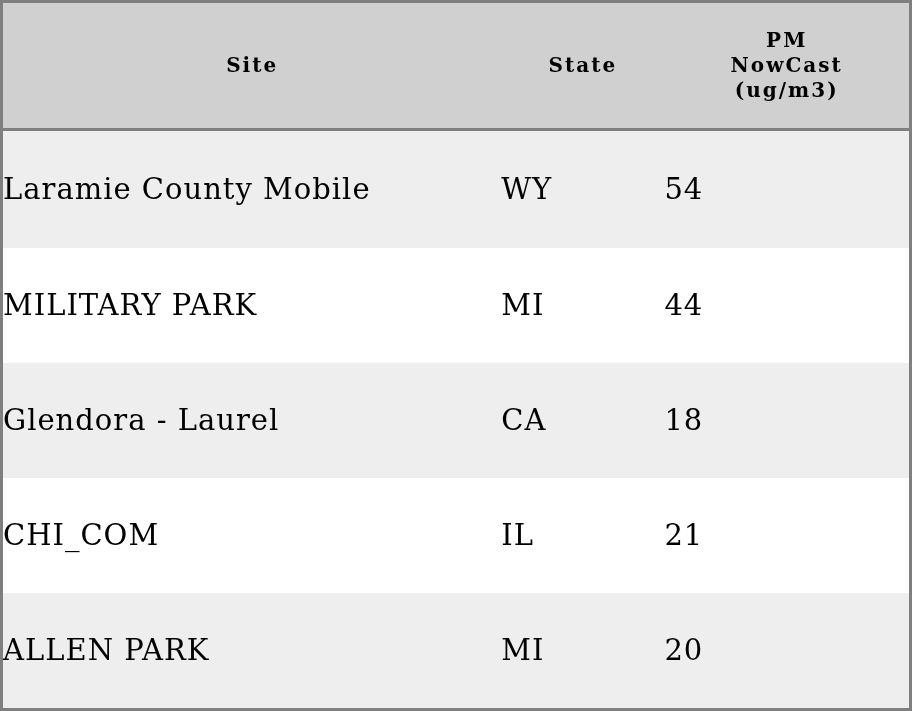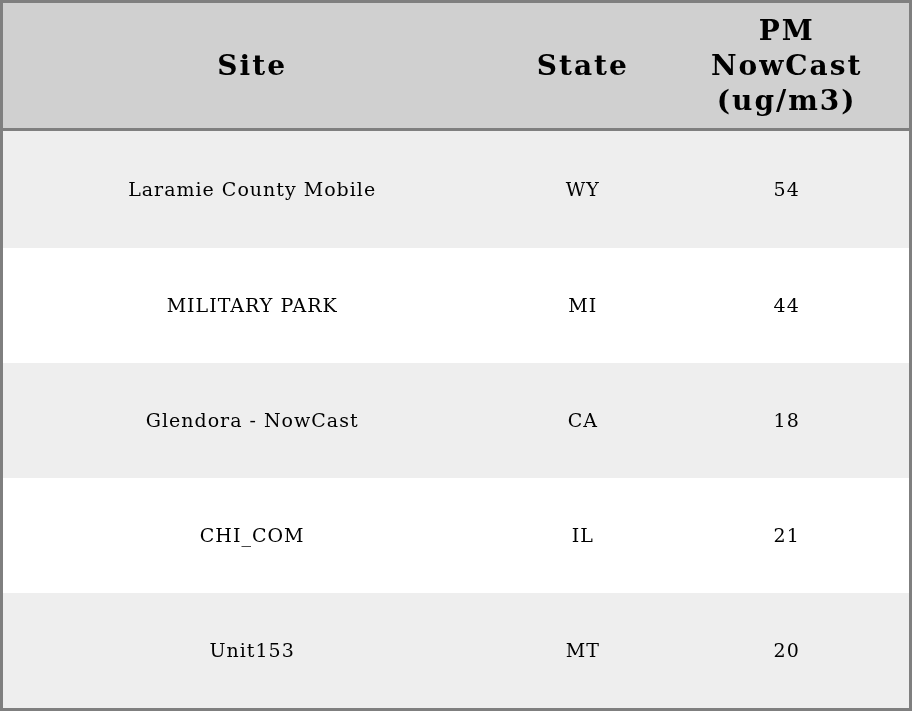--- a/index.html
+++ b/index.html
@@ -30,30 +30,29 @@
   col.col-state { width: 18%; }
   col.col-value { width: 27%; }
 
   thead th {
     background: #d0d0d0;
     border-bottom: 3px solid #7f7f7f;
     height: 125px;
     vertical-align: middle;
     text-align: center;
     font-weight: bold;
-    font-size: 28px;
+    font-size: 20px;
     letter-spacing: 2px;
     line-height: 1.26;
     padding: 0;
   }
   tbody td {
     height: 57px;
     vertical-align: middle;
-    text-align: center;
-    font-size: 19px;
+    font-size: 29px;
     letter-spacing: 1px;
     padding: 0;
   }
   tbody tr:nth-child(odd)  { background: #eeeeee; }
   tbody tr:nth-child(even) { background: #ffffff; }
 </style>
 </head>
 <body>
 
 <div class="table-frame">
@@ -79,29 +78,29 @@
         <td>Laramie County Mobile</td>
         <td>WY</td>
         <td>54</td>
       </tr>
       <tr>
         <td>MILITARY PARK</td>
         <td>MI</td>
         <td>44</td>
       </tr>
       <tr>
-        <td>Glendora - NowCast</td>
+        <td>Glendora - Laurel</td>
         <td>CA</td>
         <td>18</td>
       </tr>
       <tr>
         <td>CHI_COM</td>
         <td>IL</td>
         <td>21</td>
       </tr>
       <tr>
-        <td>Unit153</td>
-        <td>MT</td>
+        <td>ALLEN PARK</td>
+        <td>MI</td>
         <td>20</td>
       </tr>
     </tbody>
   </table>
 </div>
 
 </body></html>

